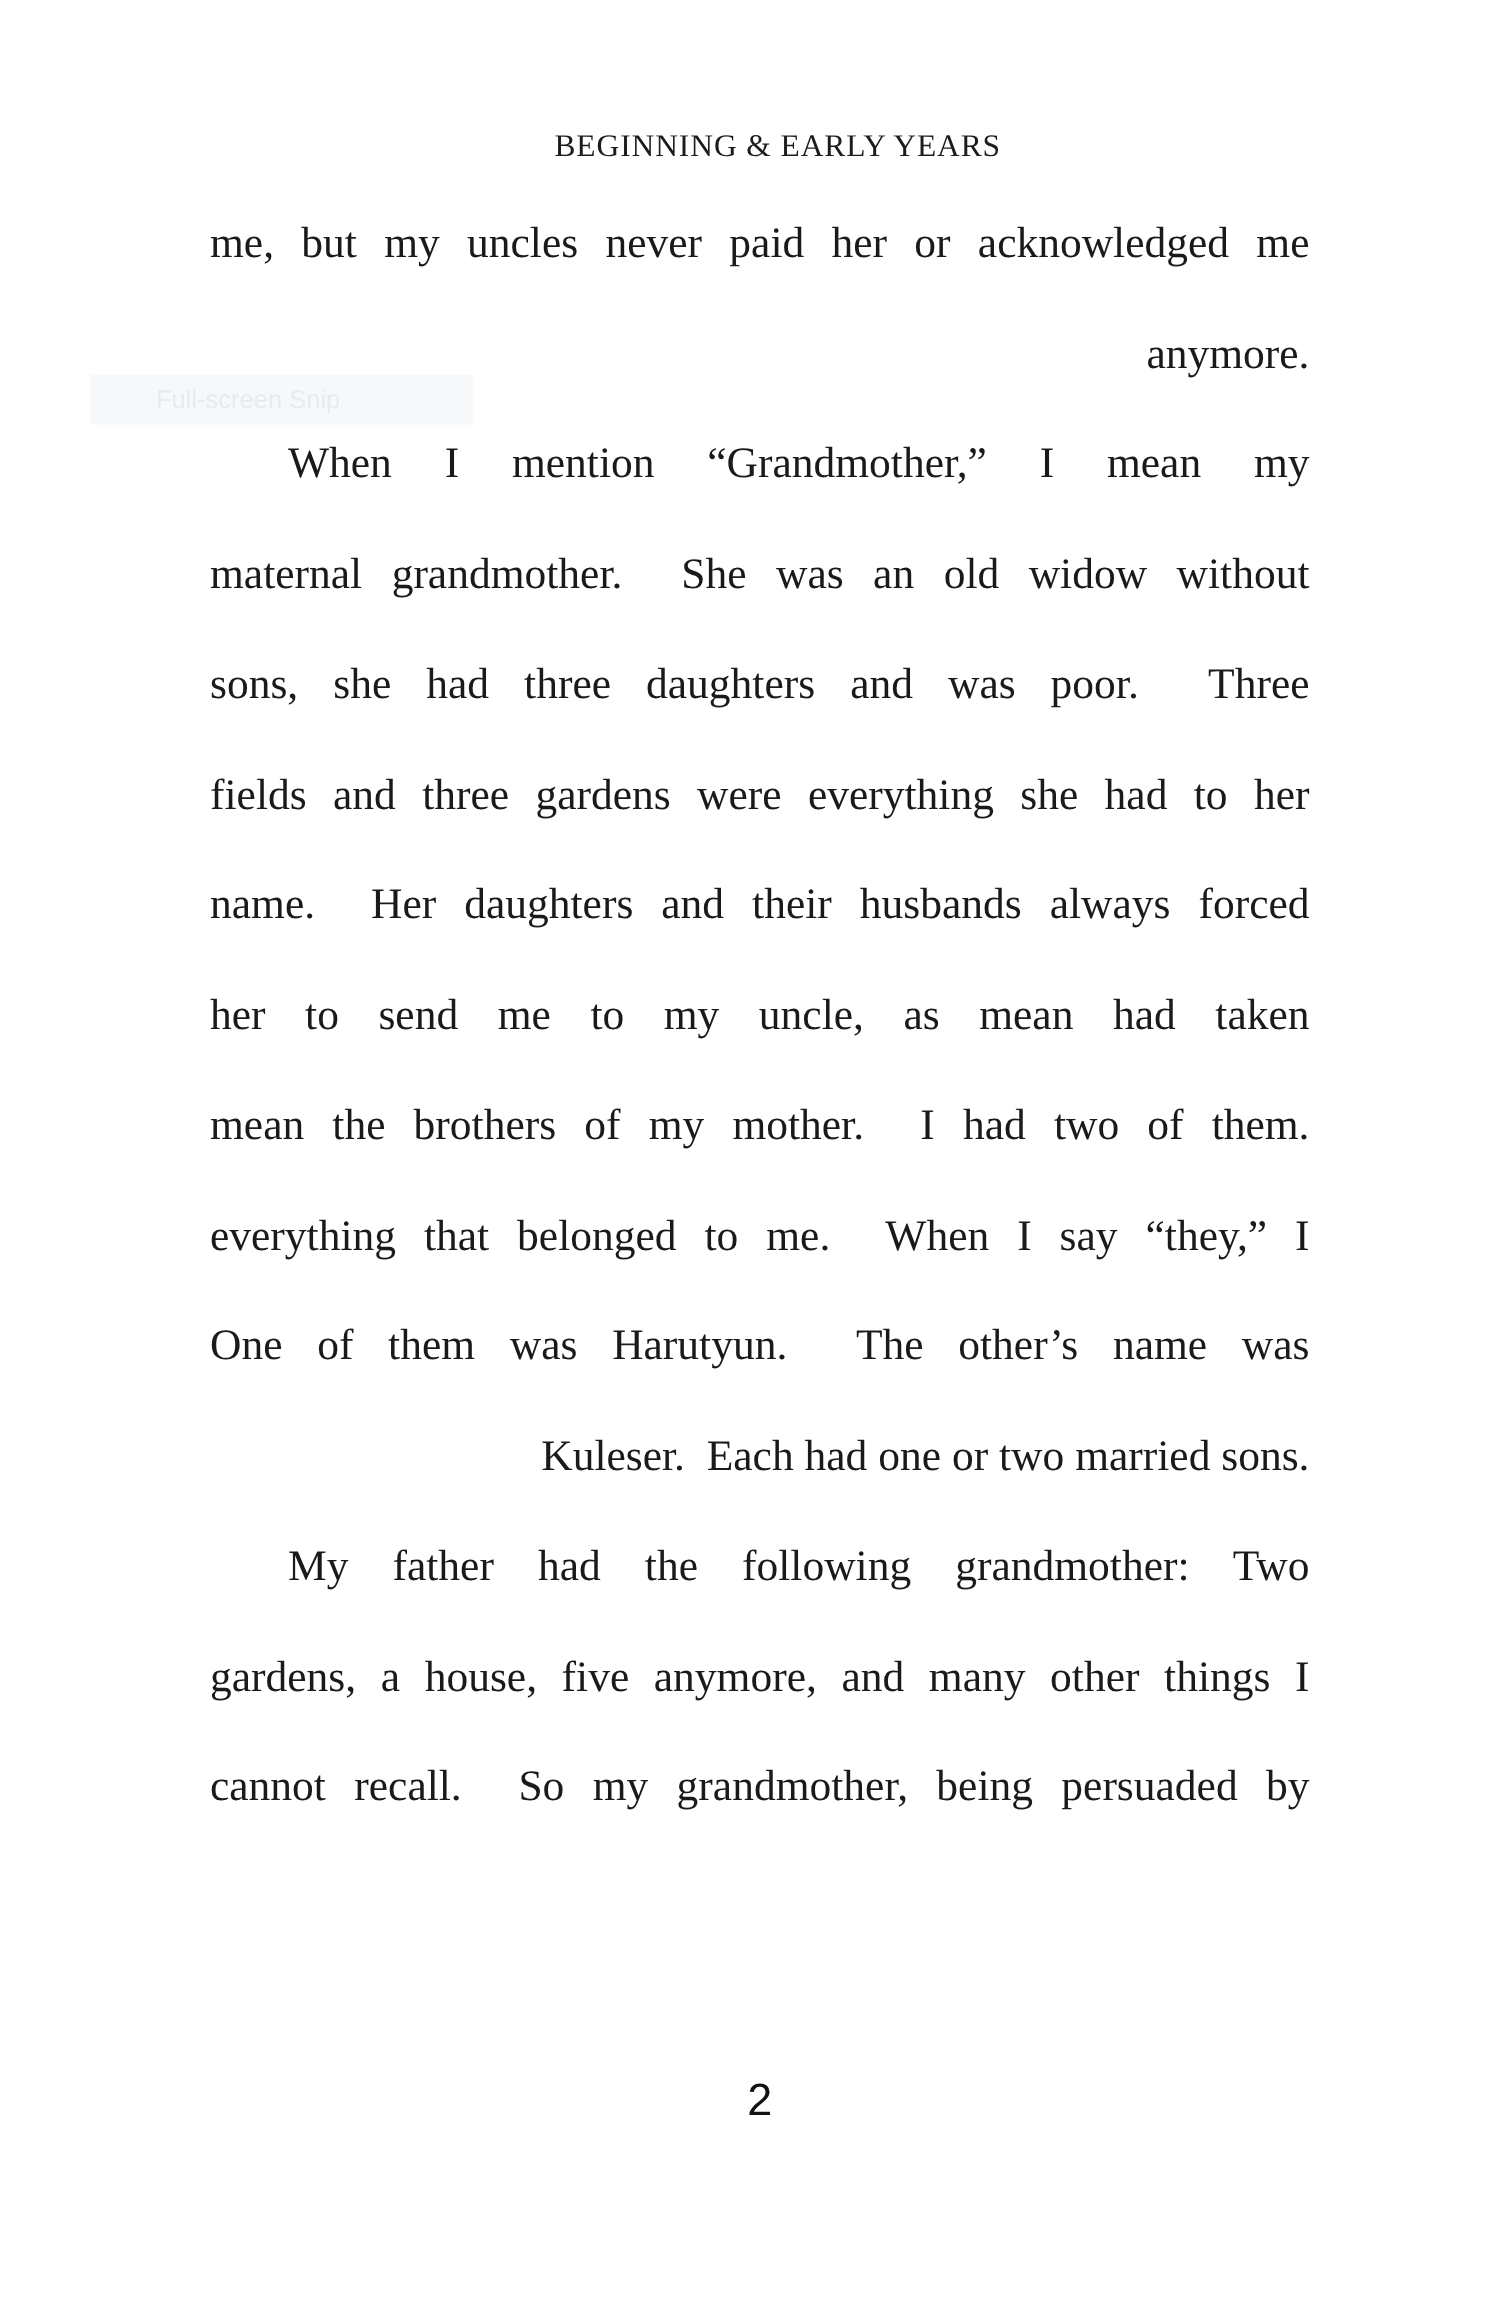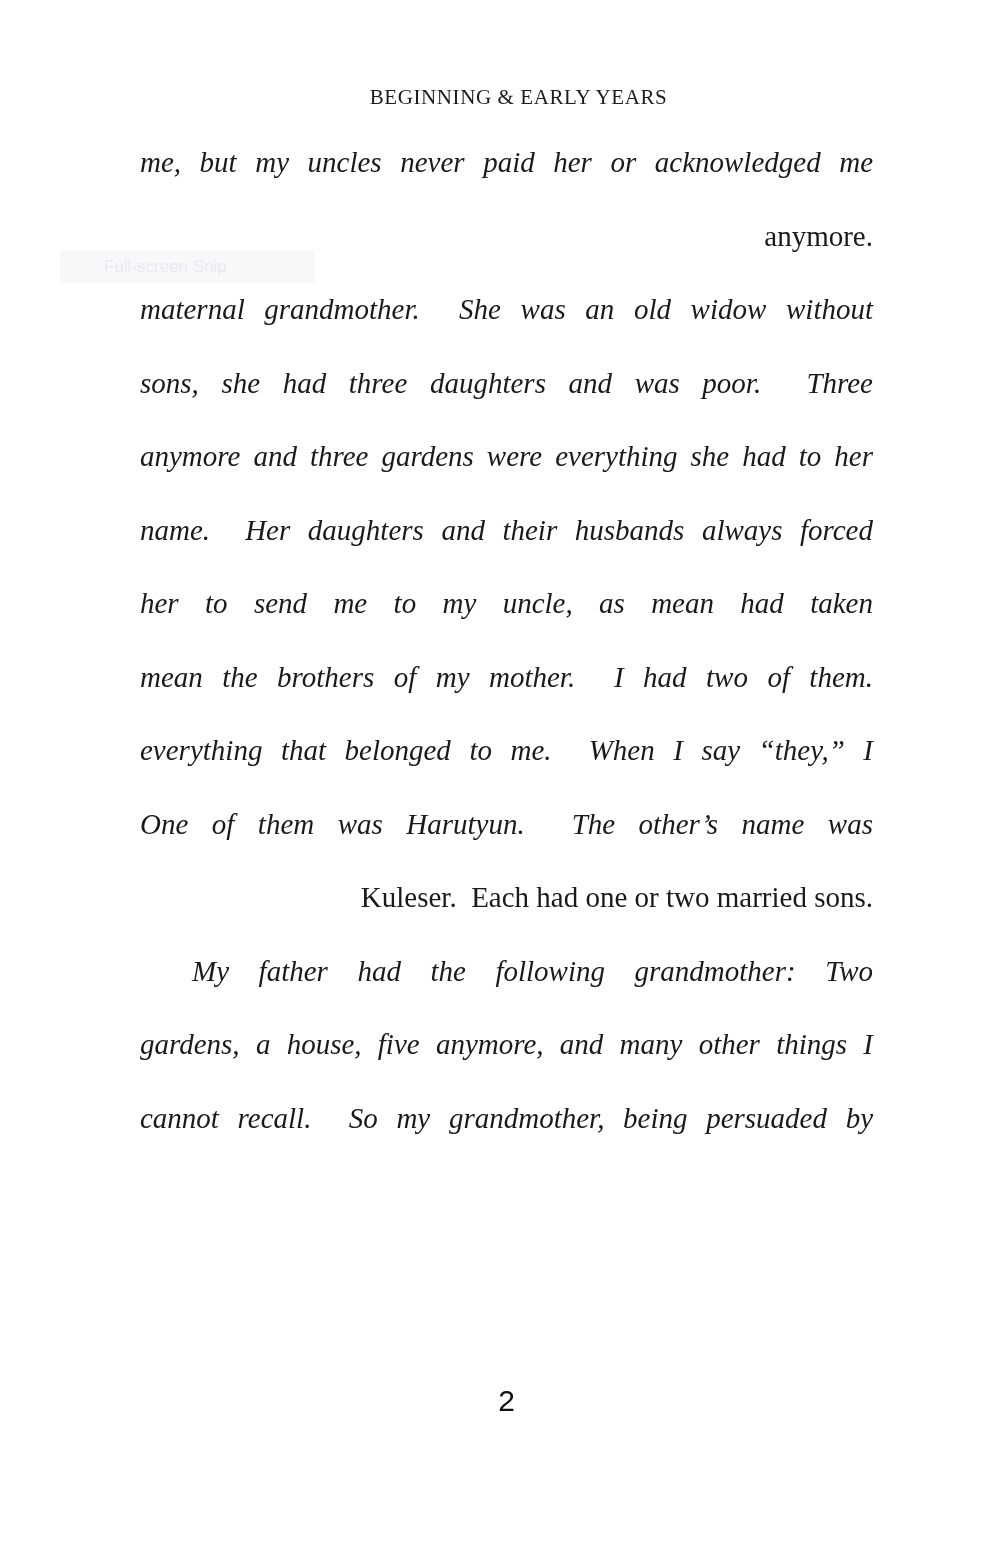--- a/index.html
+++ b/index.html
@@ -53,21 +53,20 @@
   .line {
     height: 73.5px;
     line-height: 73.5px;
     text-align: right;
     white-space: normal;
   }
   .line.justify {
     text-align: justify;
     text-align-last: justify;
     text-justify: inter-word;
-    font-style: italic;
   }
   .line.indent {
     text-indent: 52px;
   }
   .page-number {
     position: absolute;
     top: 1384px;
     left: 140px;
     width: 733px;
     text-align: center;
@@ -83,23 +82,24 @@
 
   <div class="running-header">BEGINNING &amp; EARLY YEARS</div>
 
   <div class="snip-overlay">
     <span>Full-screen Snip</span>
   </div>
 
   <div class="body-text" id="body-text">
       <div class="line justify">me, but my uncles never paid her or acknowledged me</div>
       <div class="line">anymore.</div>
+      <div class="line justify indent">When I mention “Grandmother,” I mean my</div>
       <div class="line justify">maternal grandmother.&nbsp; She was an old widow without</div>
       <div class="line justify">sons, she had three daughters and was poor.&nbsp; Three</div>
-      <div class="line justify">anymore and three gardens were everything she had to her</div>
+      <div class="line justify">fields and three gardens were everything she had to her</div>
       <div class="line justify">name.&nbsp; Her daughters and their husbands always forced</div>
       <div class="line justify">her to send me to my uncle, as mean had taken</div>
       <div class="line justify">mean the brothers of my mother.&nbsp; I had two of them.</div>
       <div class="line justify">everything that belonged to me.&nbsp; When I say “they,” I</div>
       <div class="line justify">One of them was Harutyun.&nbsp; The other’s name was</div>
       <div class="line">Kuleser.&nbsp; Each had one or two married sons.</div>
       <div class="line justify indent">My father had the following grandmother: Two</div>
       <div class="line justify">gardens, a house, five anymore, and many other things I</div>
       <div class="line justify">cannot recall.&nbsp; So my grandmother, being persuaded by</div>
     </div>

